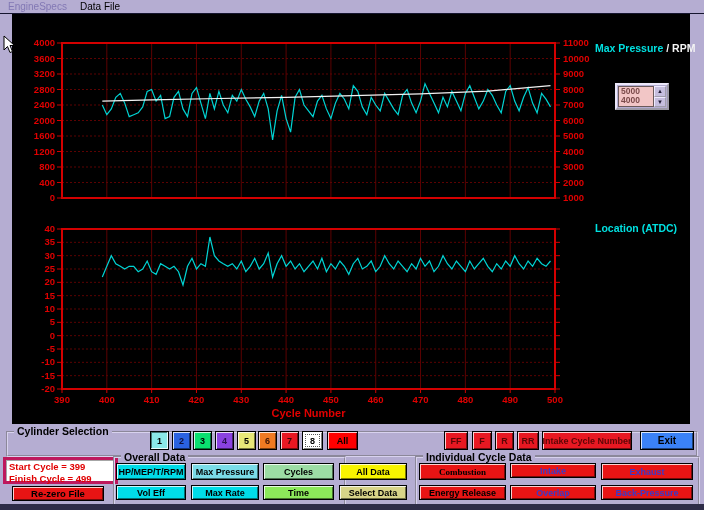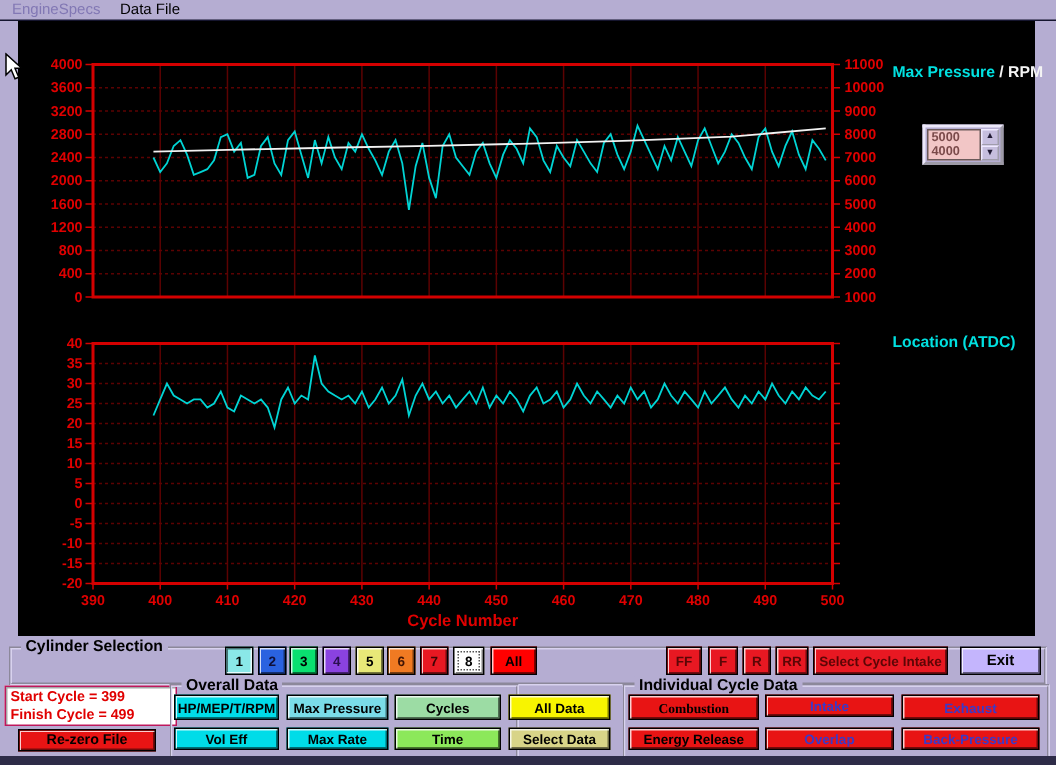--- a/index.html
+++ b/index.html
@@ -34,21 +34,21 @@
   .btn{position:absolute;border:1px solid #000;box-sizing:border-box;
        box-shadow:inset 1px 1px 0 rgba(255,255,255,.8),inset -1px -1px 0 rgba(0,0,0,.5);
        display:flex;align-items:center;justify-content:center;
        font-weight:bold;font-size:10px;color:#000;cursor:default;white-space:nowrap;}
   .btn.sm{font-size:9px;}
   .btn.pressed{box-shadow:inset -1px -1px 0 rgba(255,255,255,.8),inset 1px 1px 0 rgba(0,0,0,.5);}
   .btn.focusdots{outline:1px dotted #555;outline-offset:-4px;}
   .darkred{color:#5c0606;}
   
   #cycle-info{position:absolute;left:3px;top:457px;width:115px;height:27px;background:#fff;
-              border:1px solid #be185d;box-shadow:inset 1px 1px 0 rgba(0,0,0,.35);
+              border:3px solid #be185d;box-shadow:inset 1px 1px 0 rgba(0,0,0,.35);
               color:#e00000;font-size:9.5px;font-weight:bold;line-height:12px;padding:1px 0 0 3px;
               box-sizing:border-box;}
   #bottombar{position:absolute;left:0;top:504px;width:704px;height:6px;background:#2e2c48;}
   #cursor{position:absolute;left:3px;top:35px;}
 </style>
 </head>
 <body>
 
 <div id="menubar">
   <span class="menu-item" style="left:8px;color:#8278b4;">EngineSpecs</span>
@@ -243,22 +243,22 @@
 <div class="btn sm" style="left:237px;top:431px;width:19px;height:19px;background:#e8e878;">5</div>
 <div class="btn sm" style="left:258px;top:431px;width:19px;height:19px;background:#f07a22;color:#401505;">6</div>
 <div class="btn sm" style="left:280px;top:431px;width:19px;height:19px;background:#e81822;color:#3a0505;">7</div>
 <div class="btn sm focusdots" style="left:302px;top:431px;width:21px;height:19px;background:#ffffff;">8</div>
 <div class="btn sm" style="left:327px;top:431px;width:31px;height:19px;background:#ff0000;">All</div>
 
 <div class="btn sm darkred" style="left:444px;top:431px;width:24px;height:19px;background:#e81822;">FF</div>
 <div class="btn sm darkred" style="left:472px;top:431px;width:20px;height:19px;background:#e81822;">F</div>
 <div class="btn sm darkred" style="left:495px;top:431px;width:19px;height:19px;background:#e81822;">R</div>
 <div class="btn sm darkred" style="left:517px;top:431px;width:22px;height:19px;background:#e81822;">RR</div>
-<div class="btn sm darkred" style="left:542px;top:431px;width:90px;height:19px;background:#e81822;">Select Cycle Intake</div>
-<div class="btn" style="left:640px;top:431px;width:54px;height:19px;background:#c4b5fd;">Exit</div>
+<div class="btn sm darkred" style="left:542px;top:431px;width:90px;height:19px;background:#e81822;">Intake Cycle Number</div>
+<div class="btn" style="left:640px;top:431px;width:54px;height:19px;background:#3b82f6;">Exit</div>
 
 <div id="cycle-info">
   <div>Start Cycle = 399</div>
   <div>Finish Cycle = 499</div>
 </div>
 <div class="btn" style="left:12px;top:486px;width:92px;height:15px;background:#e81414;font-size:9.5px;">Re-zero File</div>
 
 <div class="groupbox" style="left:113px;top:456px;width:229px;height:46px;">
   <span class="groupbox-label">Overall Data</span>
 </div>

